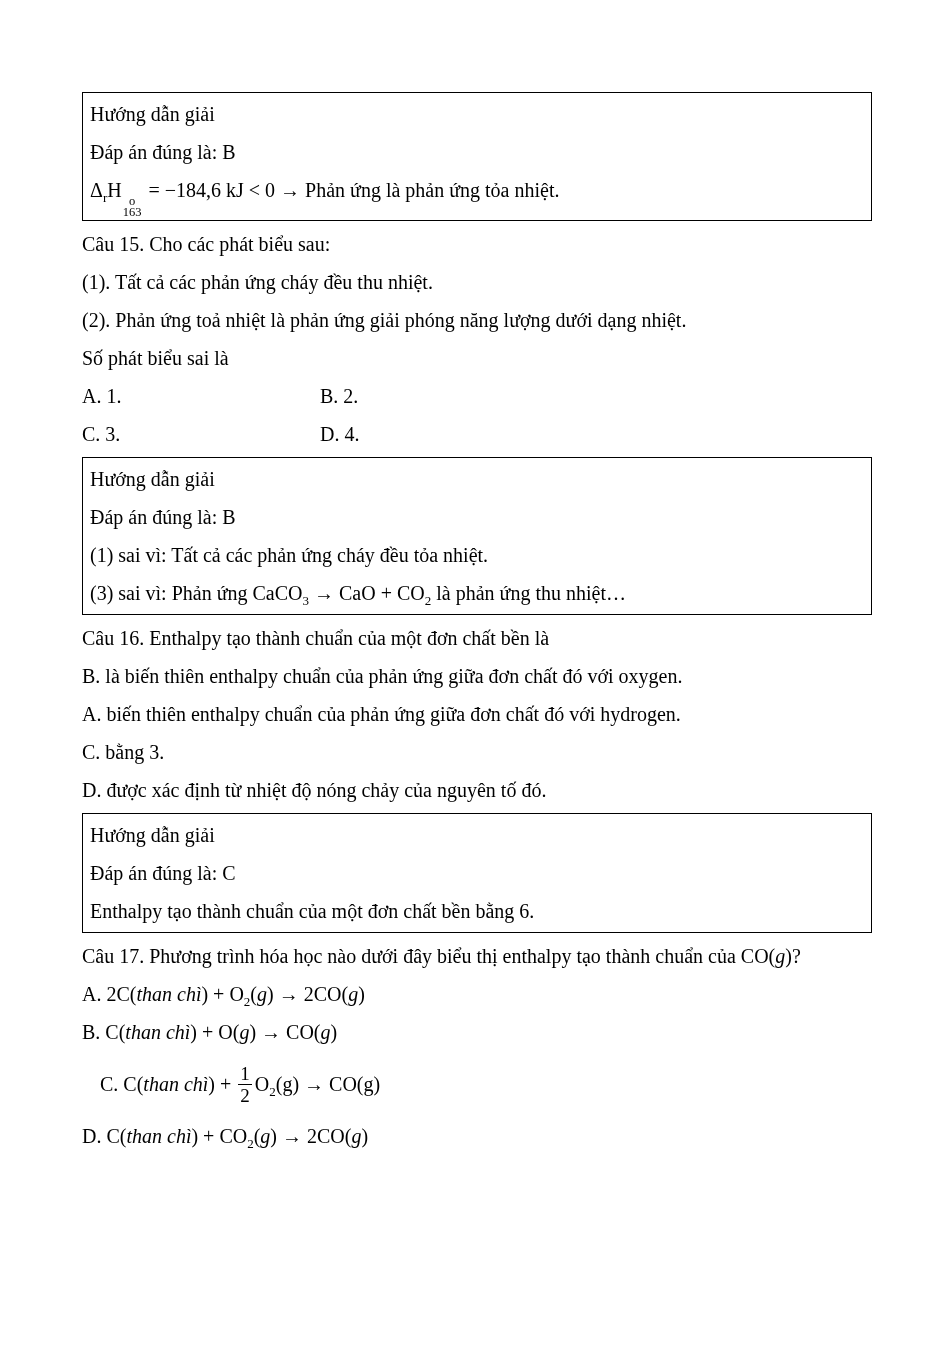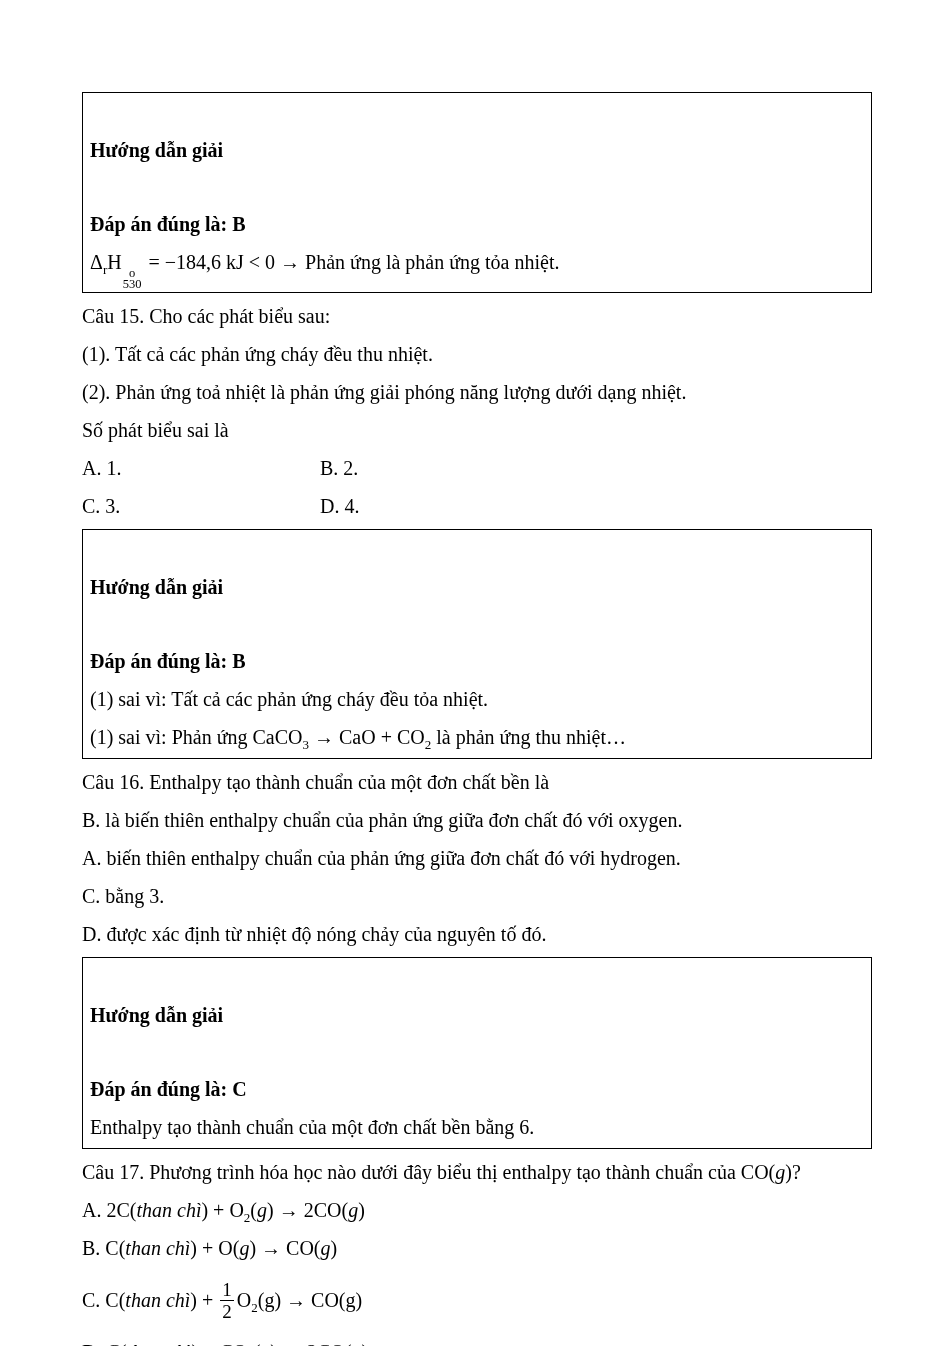--- a/index.html
+++ b/index.html
@@ -10,21 +10,21 @@
     font-family: "Liberation Serif", "DejaVu Serif", serif;
     font-size: 20px;
     overflow: hidden;
   }
   .page {
     box-sizing: border-box;
     width: 952px; height: 1346px;
     padding: 88px 80px 0 82px;
   }
   .line { margin: 0; line-height: 38px; }
-  .bold { font-weight: bold; margin-top: 36px; }
+  .bold { font-weight: normal; }
   .justify { text-align: justify; }
   .solution-box {
     border: 1.5px solid #000000;
     padding: 2px 7px;
     margin: 4px 0;
   }
   .opt-grid { display: grid; grid-template-columns: 238px 1fr; }
   .b { font-weight: normal; }
   .i { font-style: italic; }
   sub { font-size: 13px; line-height: 0; }
@@ -34,52 +34,52 @@
     vertical-align: -8px; margin: 0 2px 0 1px;
   }
   .frac {
     display: inline-flex; flex-direction: column; align-items: center;
     font-size: 19px; line-height: 21px;
     vertical-align: middle; margin: 0 3px 0 2px;
     transform: translateY(-2px);
   }
   .frac .num { padding: 0 2px; border-bottom: 1.5px solid #000; }
   .frac .den { padding: 0 2px; }
-  .tall { line-height: 66px; }
+  .tall { line-height: 66px; margin-left: 18px; }
 </style>
 </head>
 <body>
 
 <div class="page">
 
   <div class="solution-box">
     <p class="line bold">Hướng dẫn giải</p>
     <p class="line bold">Đáp án đúng là: B</p>
     <p class="line"><span>Δ</span><sub>r</sub><span>H</span><span class="stack">
           <span>o</span>
-          <span>530</span>
+          <span>163</span>
         </span><span> = −184,6 kJ &lt; 0 → Phản ứng là phản ứng tỏa nhiệt.</span></p>
   </div>
 
   <p class="line"><span class="b">Câu 15.</span><span> Cho các phát biểu sau:</span></p>
   <p class="line">(1). Tất cả các phản ứng cháy đều thu nhiệt.</p>
   <p class="line">(2). Phản ứng toả nhiệt là phản ứng giải phóng năng lượng dưới dạng nhiệt.</p>
   <p class="line"><span>Số phát biểu </span><span class="b">sai</span><span> là</span></p>
   <div class="opt-grid">
     <p class="line"><span class="b">A.</span><span> 1.</span></p>
     <p class="line"><span class="b">B.</span><span> 2.</span></p>
     <p class="line"><span class="b">C.</span><span> 3.</span></p>
     <p class="line"><span class="b">D.</span><span> 4.</span></p>
   </div>
 
   <div class="solution-box">
     <p class="line bold">Hướng dẫn giải</p>
     <p class="line bold">Đáp án đúng là: B</p>
     <p class="line"><span>(1) sai vì: Tất cả các phản ứng cháy đều tỏa nhiệt.</span></p>
-    <p class="line"><span>(1) sai vì: Phản ứng CaCO</span><sub>3</sub><span> → CaO + CO</span><sub>2</sub><span> là phản ứng thu nhiệt…</span></p>
+    <p class="line"><span>(3) sai vì: Phản ứng CaCO</span><sub>3</sub><span> → CaO + CO</span><sub>2</sub><span> là phản ứng thu nhiệt…</span></p>
   </div>
 
   <p class="line"><span class="b">Câu 16.</span><span> Enthalpy tạo thành chuẩn của một đơn chất bền là</span></p>
   <p class="line"><span class="b">B.</span><span> là biến thiên enthalpy chuẩn của phản ứng giữa đơn chất đó với oxygen.</span></p>
   <p class="line"><span class="b">A.</span><span> biến thiên enthalpy chuẩn của phản ứng giữa đơn chất đó với hydrogen.</span></p>
   <p class="line"><span class="b">C</span><span>. bằng 3.</span></p>
   <p class="line"><span class="b">D</span><span>. được xác định từ nhiệt độ nóng chảy của nguyên tố đó.</span></p>
 
   <div class="solution-box">
     <p class="line bold">Hướng dẫn giải</p>

